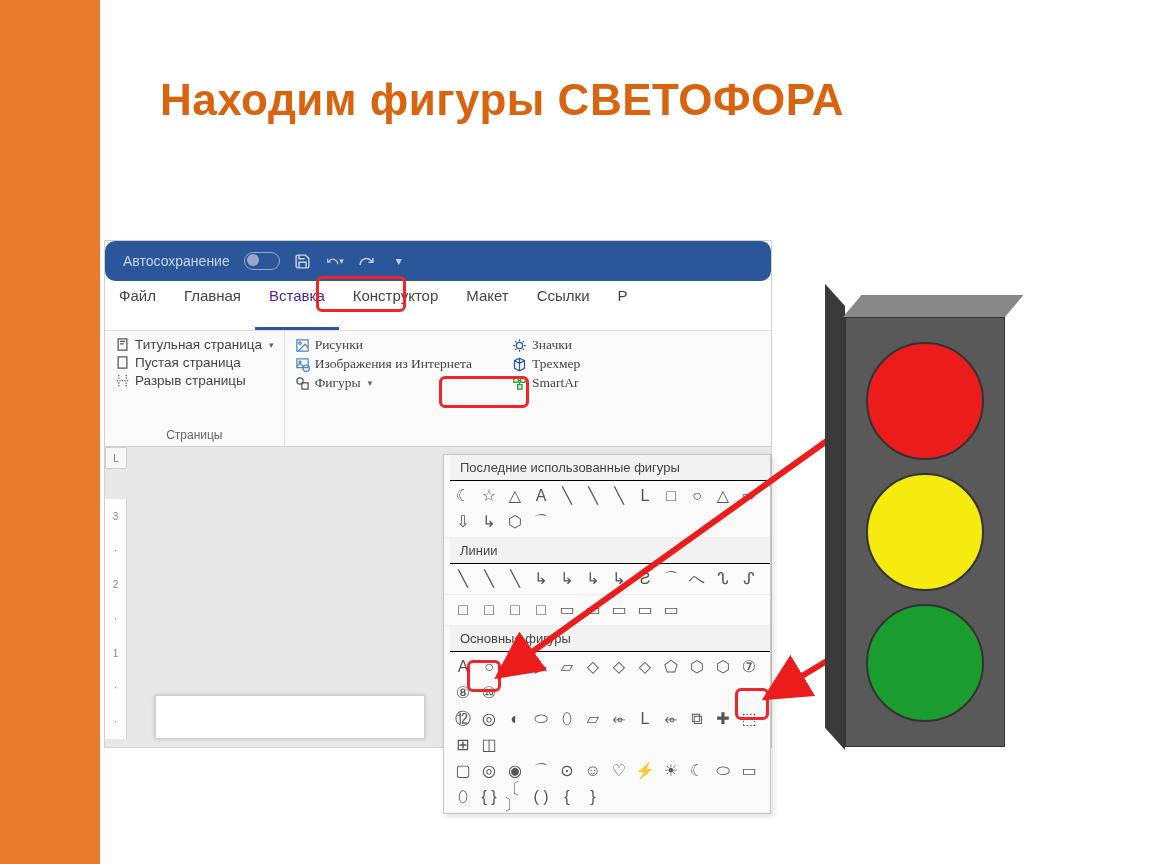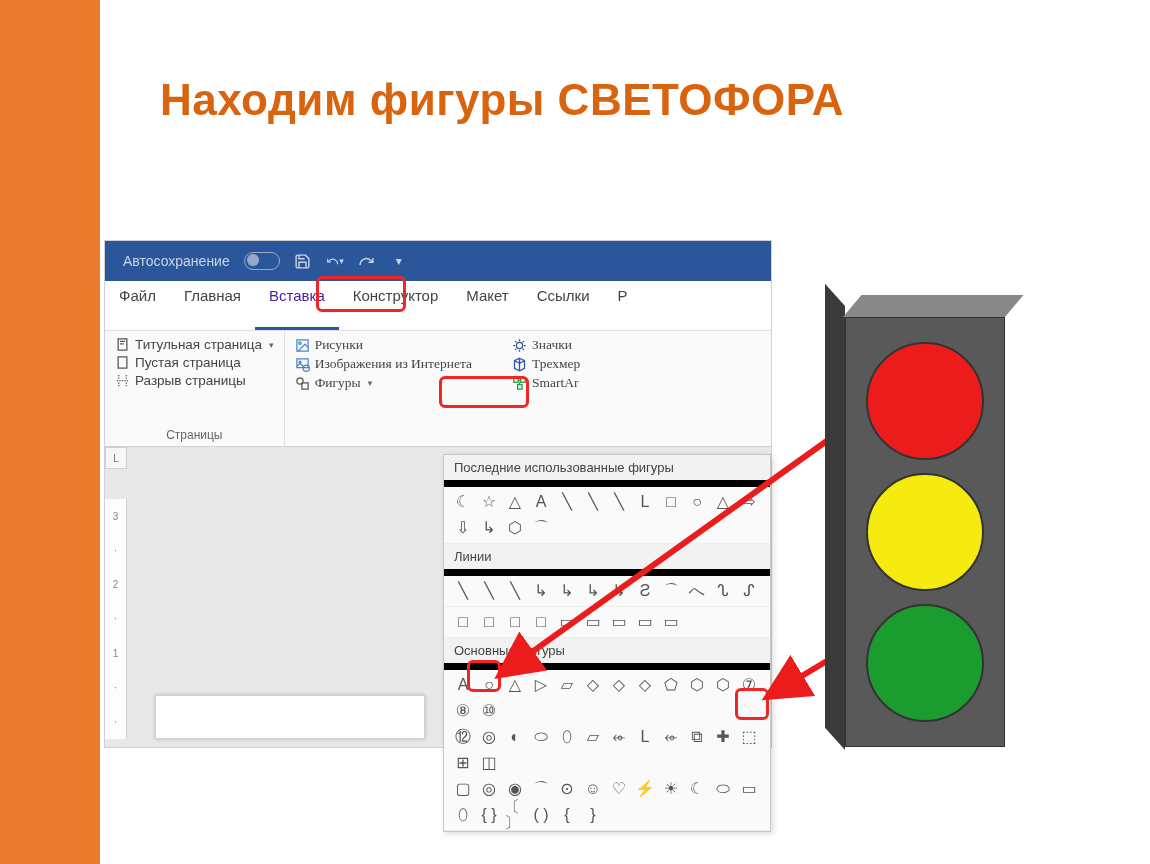--- a/index.html
+++ b/index.html
@@ -37,20 +37,21 @@
   }
   .word-header {
     background: #2B579A;
     height: 40px;
     display: flex;
     align-items: center;
     padding: 0 18px;
     color: #c8d4e8;
     font-size: 14px;
     gap: 14px;
+    border-radius: 10px;
   }
   .autosave-toggle {
     width: 36px; height: 18px;
     border: 1.5px solid #97a9cb;
     border-radius: 10px;
     position: relative;
   }
   .autosave-toggle::after {
     content: '';
     width: 12px; height: 12px;
@@ -135,23 +136,24 @@
     left: 443px; top: 454px;
     width: 328px;
     background: #fafafa;
     border: 1px solid #c8c8c8;
     box-shadow: 2px 2px 6px rgba(0,0,0,0.15);
     font-size: 13px;
     color: #444;
   }
   .dropdown-section-header {
     padding: 5px 10px;
-    border-bottom: 7px solid #000000;
+    border-bottom: 1px solid #000000;
     font-weight: 500;
     background: #f2f2f2;
+    margin-left: 6px;
   }
   .shape-row {
     padding: 4px 8px 4px 8px;
     display: flex;
     flex-wrap: wrap;
     gap: 4px 4px;
     border-bottom: 1px solid #eee;
   }
   .shape-cell {
     width: 22px; height: 22px;

